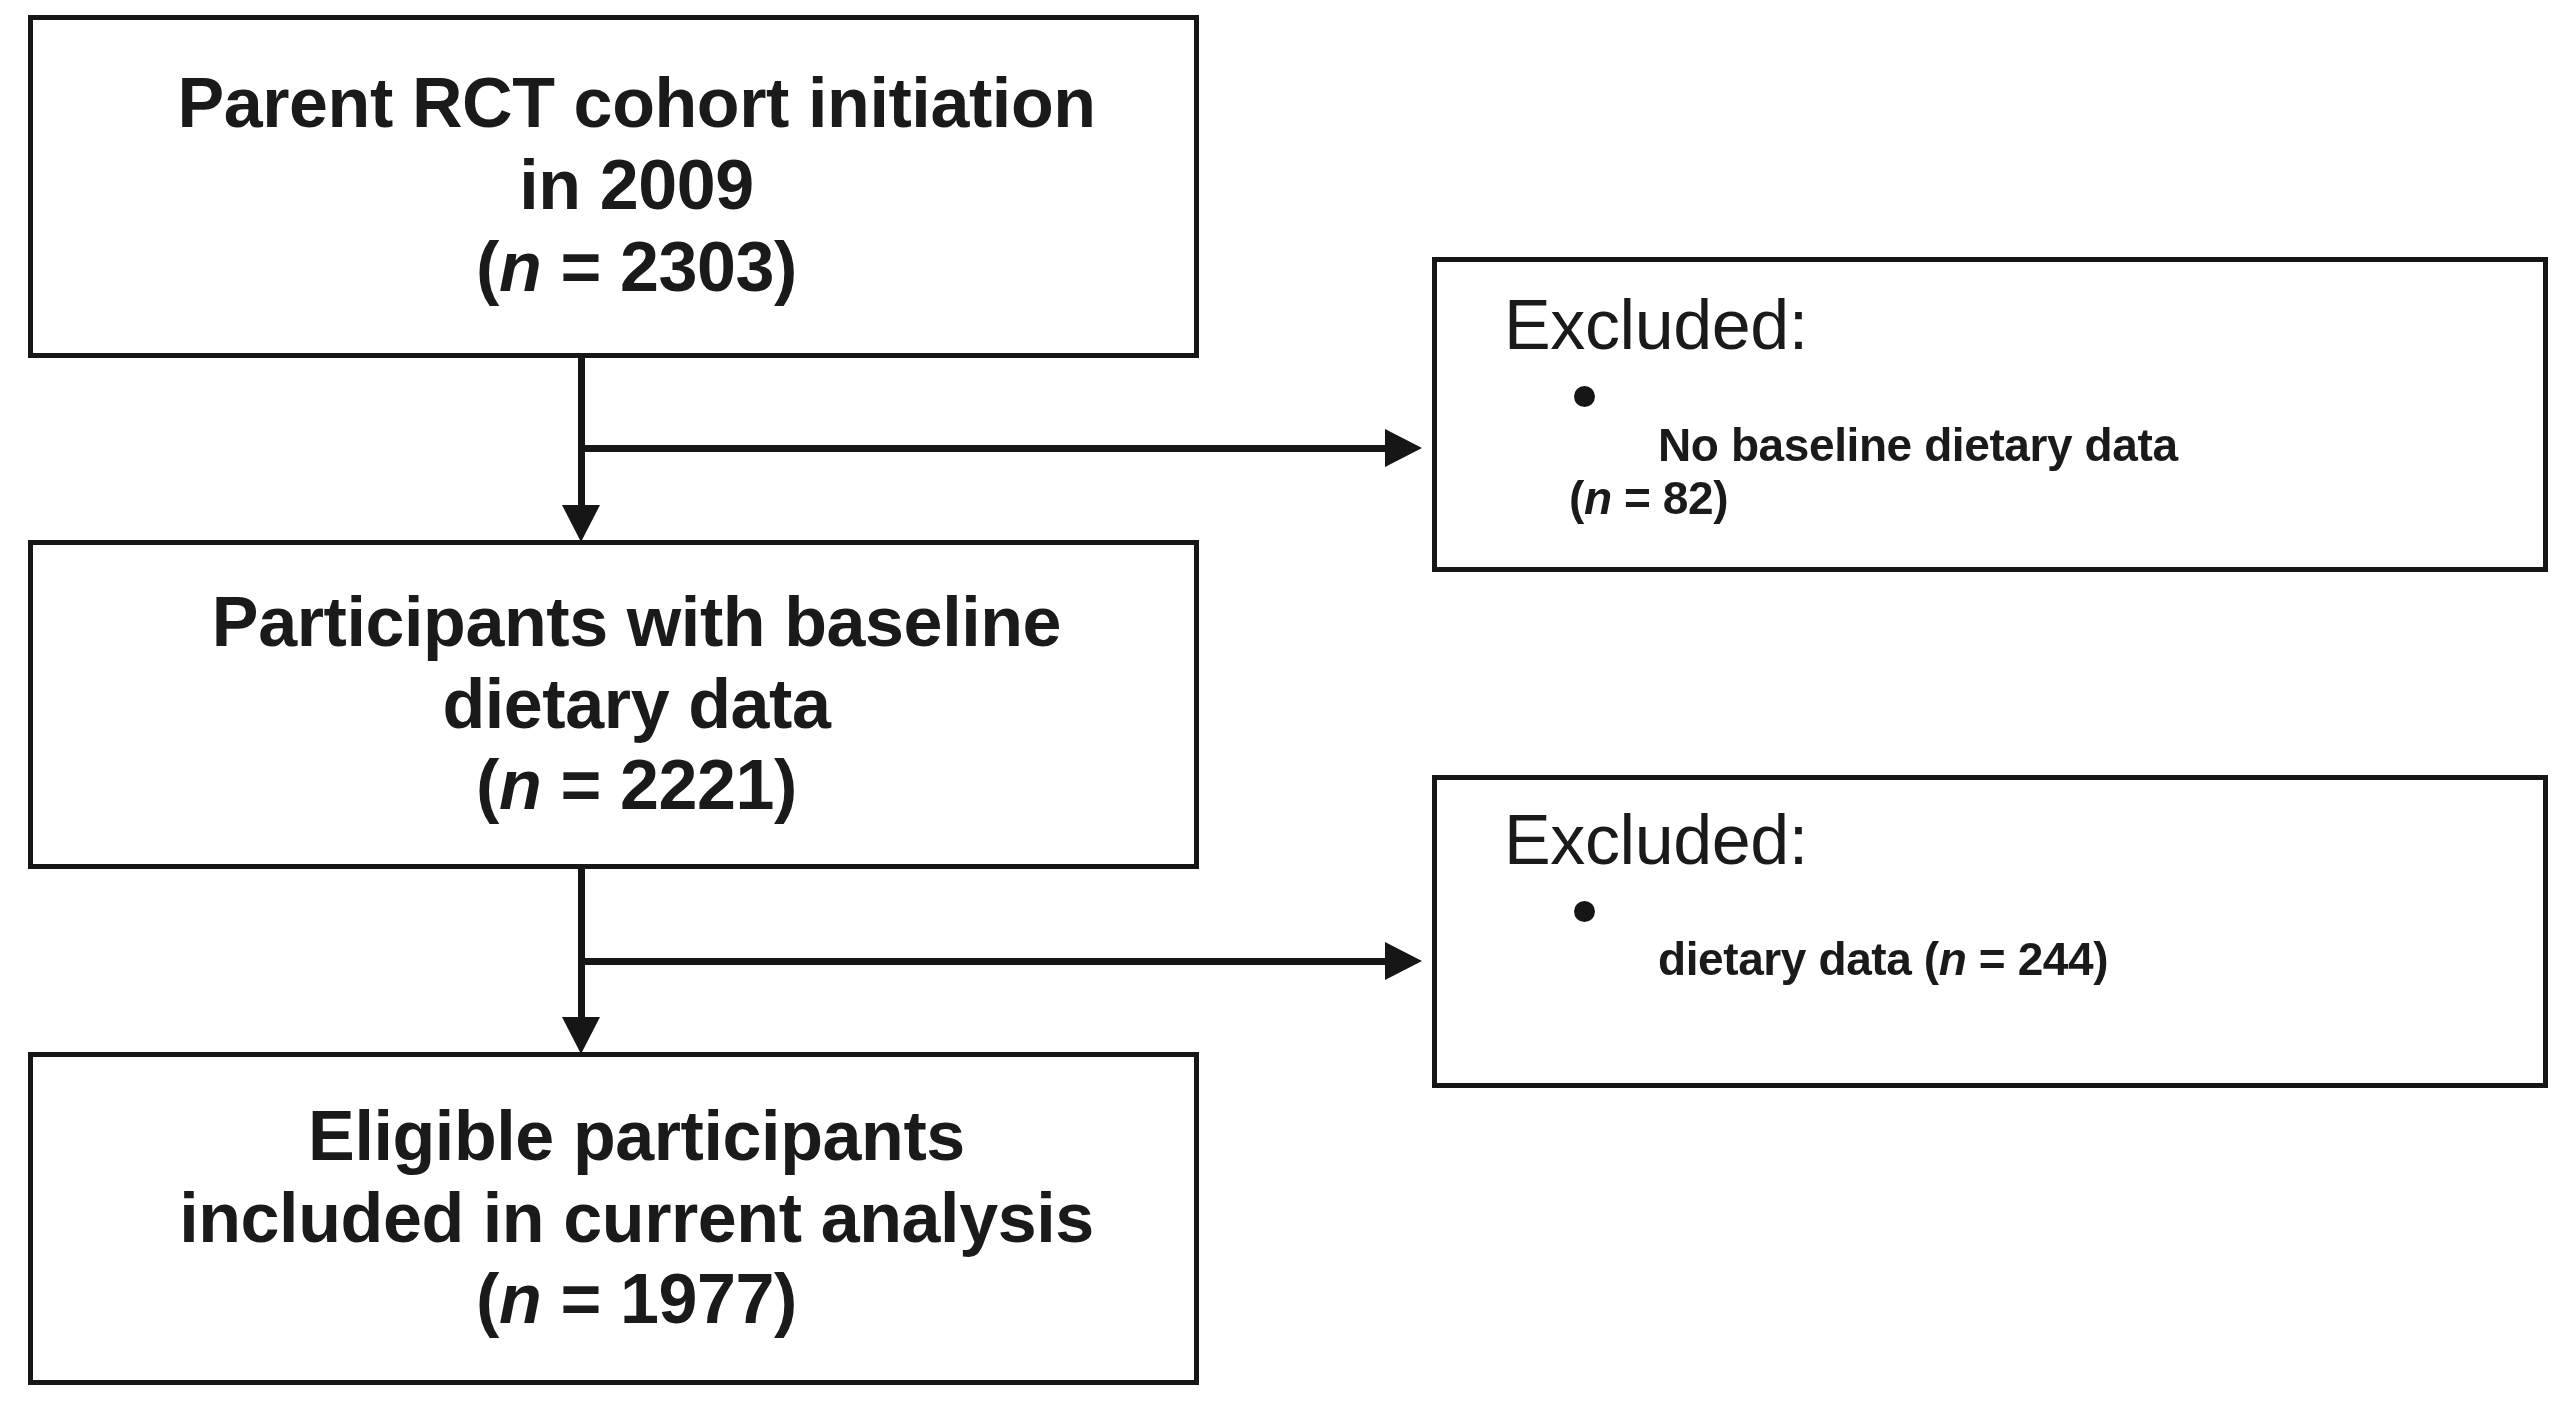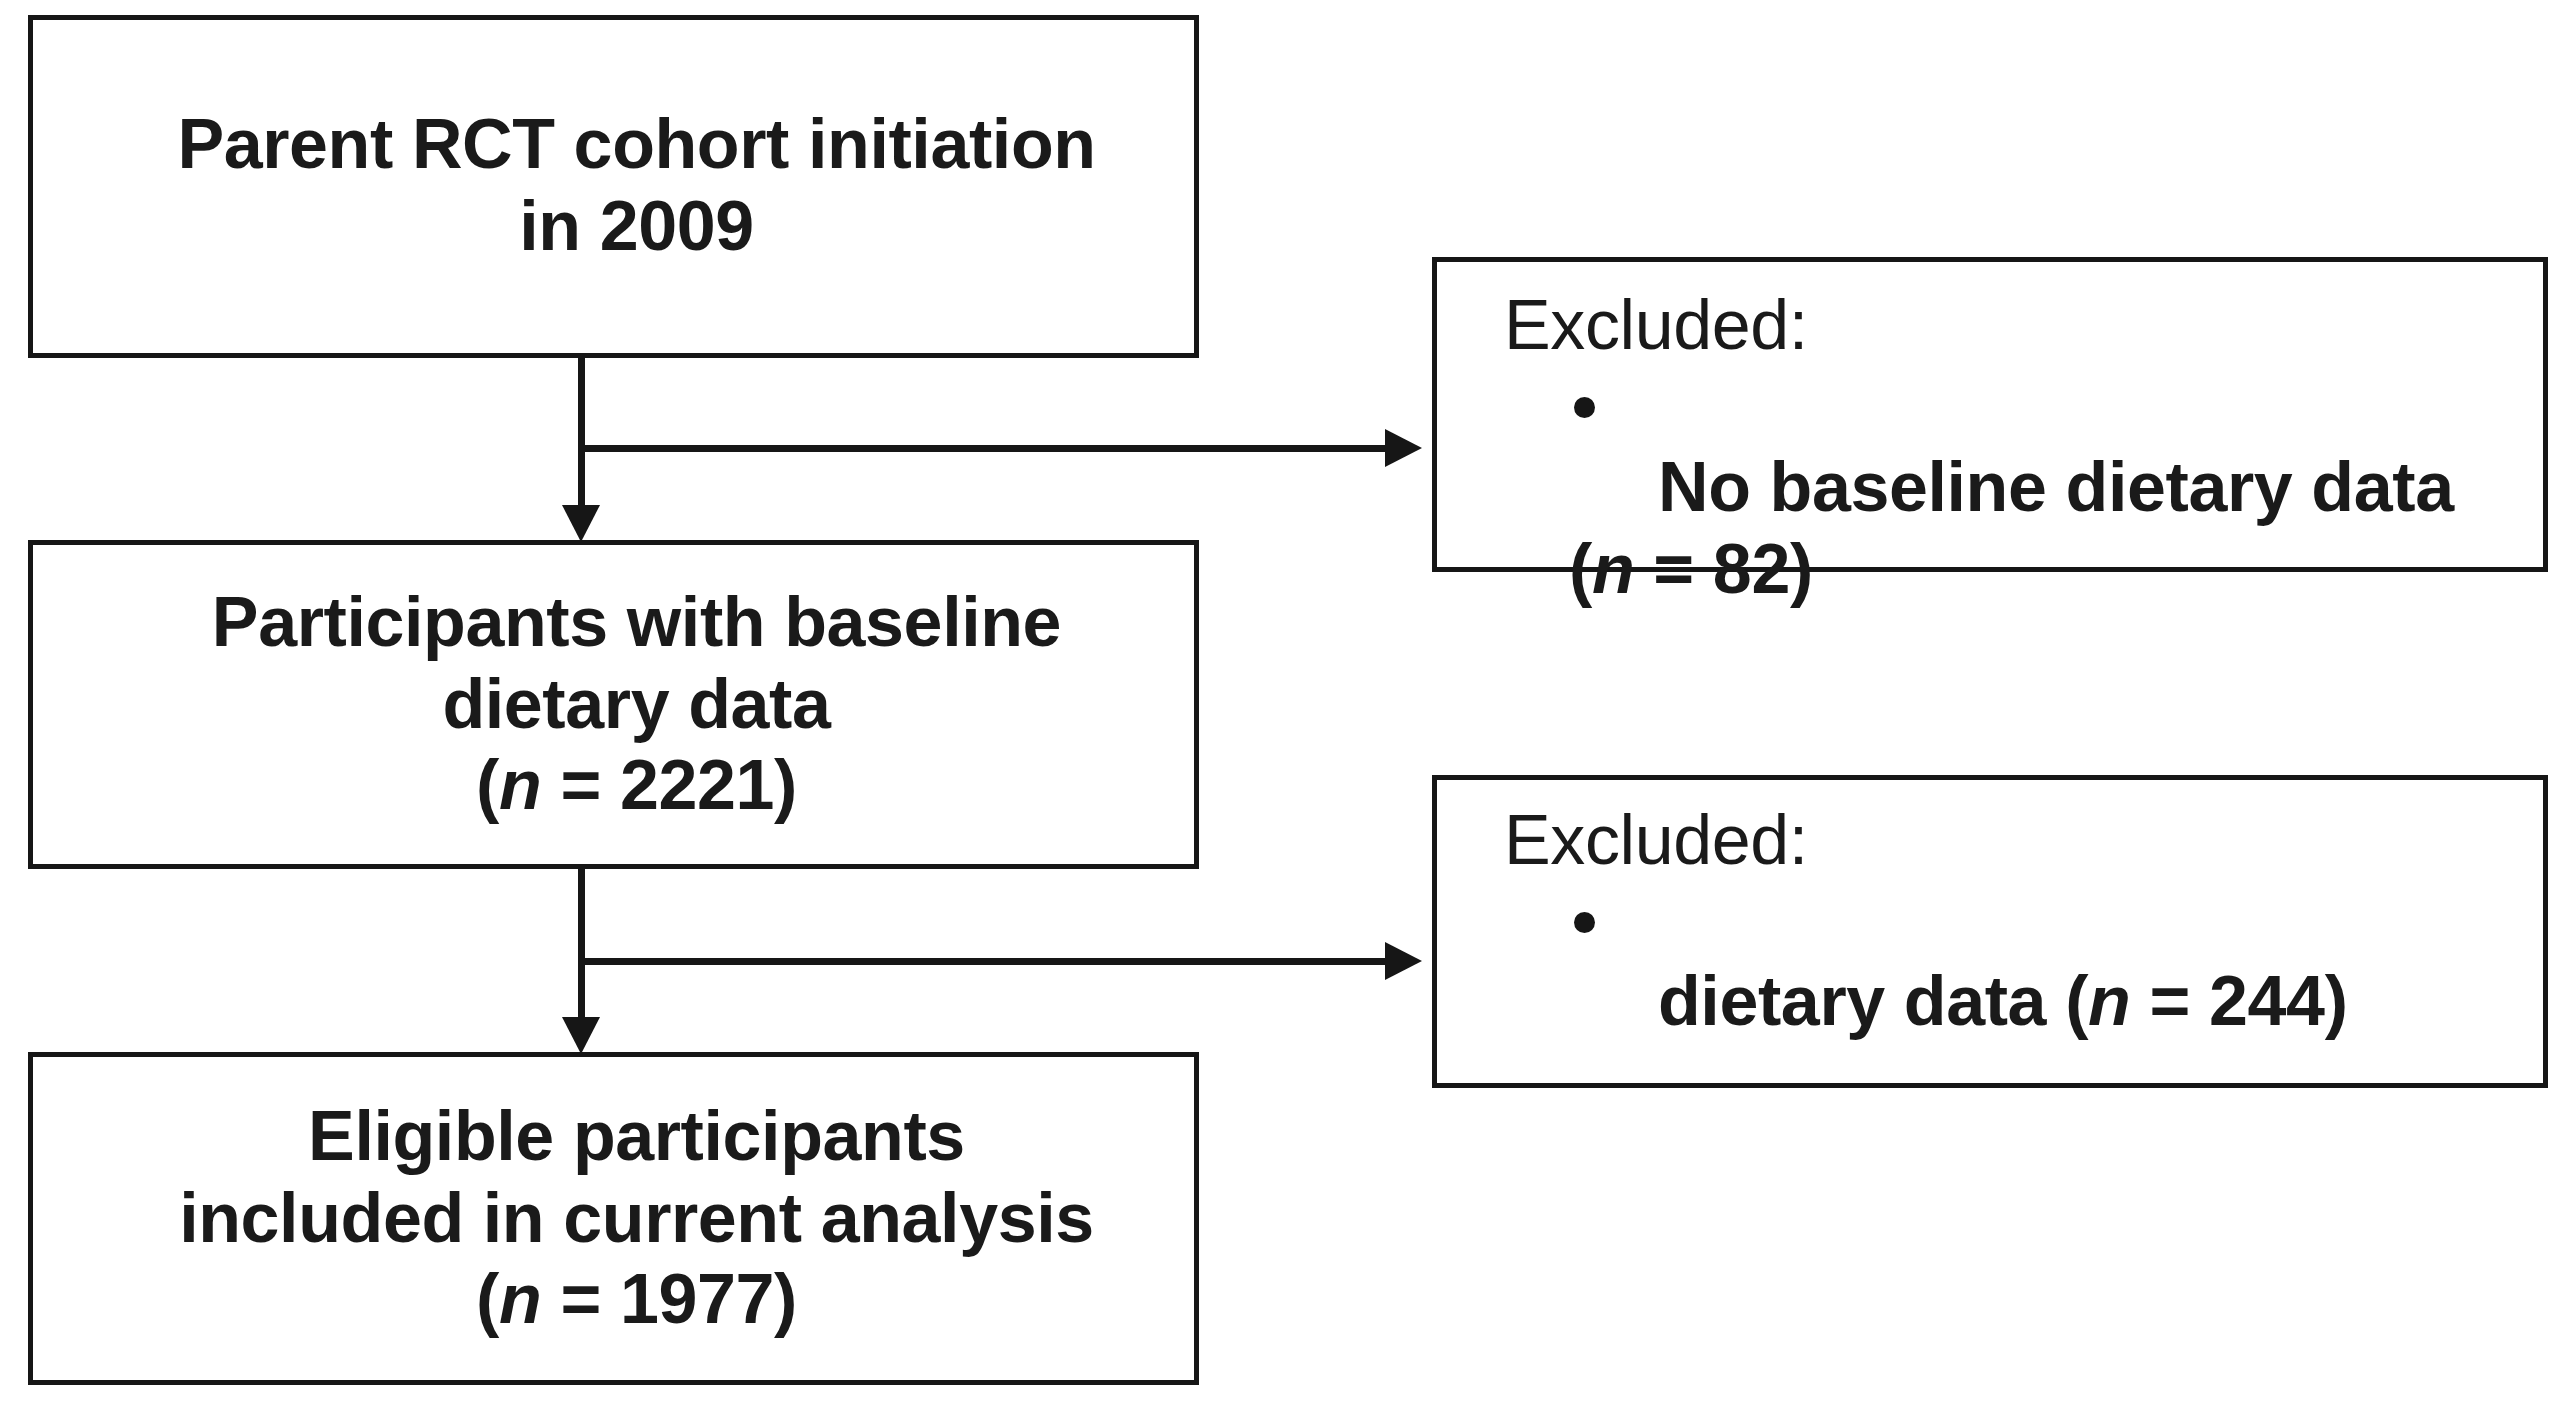--- a/index.html
+++ b/index.html
@@ -66,21 +66,21 @@
   .excl-list {
     list-style: none;
     margin: 0;
     padding: 0;
     width: 100%;
   }
 
   .excl-item {
     position: relative;
     font-weight: bold;
-    font-size: 70px;
+    font-size: 46px;
     line-height: 1.17;
     letter-spacing: -0.4px;
     padding-left: 175px;
     white-space: pre-line;
   }
 
   .excl-item .bullet-dot {
     position: absolute;
     left: 91px;
     top: 0.46em;
@@ -139,20 +139,21 @@
   }
 </style>
 </head>
 <body>
 
 <div id="flow-root">
 
   <div class="flow-box main-box" style="left:28px; top:14.6px; width:1171px; height:343px;">
     <div class="box-text">Parent RCT cohort initiation
 in 2009</div>
+    <div class="box-text"><span>(</span><span class="ital-n">n</span><span> = </span><span>2303</span><span>)</span></div>
   </div>
 
   <div class="connector">
     <div class="v-stem" style="left:578px; top:357px; height:154px;"></div>
     <div class="v-head" style="left:562px; top:505px;"></div>
   </div>
 
   <div class="connector">
     <div class="h-stem" style="left:581px; top:445px; width:806px;"></div>
     <div class="h-head" style="left:1385px; top:429px;"></div>

